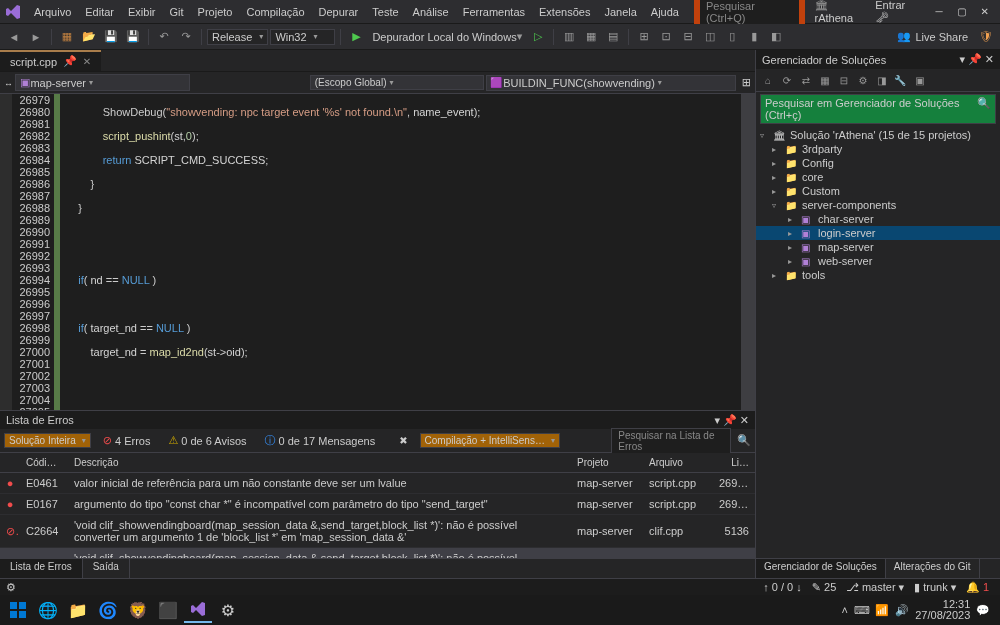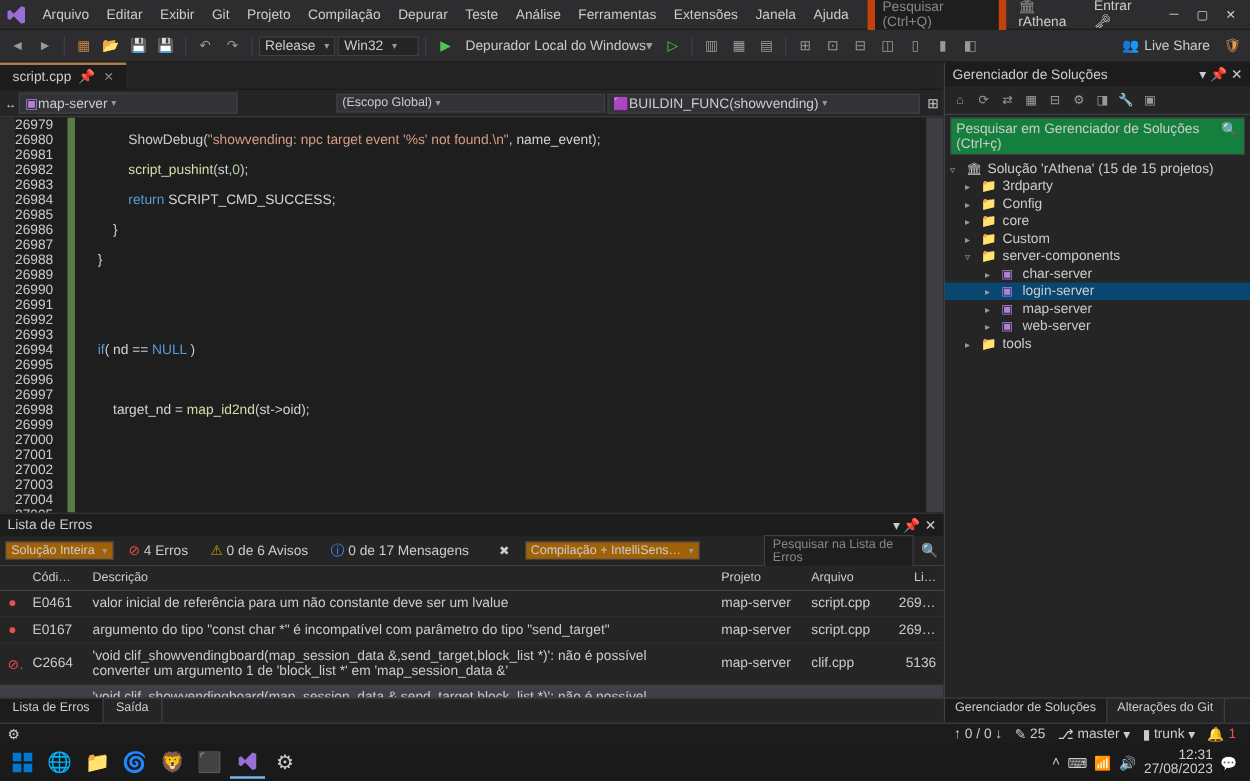--- a/index.html
+++ b/index.html
@@ -21,21 +21,21 @@
 .toolbar .live-share{margin-left:auto;font-size:11px;color:#ccc;display:flex;align-items:center;gap:4px;padding:0 6px}
 .main-area{display:flex;flex:1;min-height:0}
 .editor-area{display:flex;flex-direction:column;flex:1;min-width:0}
 .file-tabs{background:#252526;height:22px;display:flex;align-items:stretch;border-bottom:1px solid #1a1a1a}
 .file-tab{background:#1c1c1c;padding:3px 10px;display:flex;align-items:center;gap:6px;border-top:2px solid #a97d4b;font-size:11px}
 .file-tab .close{font-size:10px;color:#888}
 .nav-bar{background:#252526;height:22px;display:flex;align-items:center;padding:0 4px;gap:2px;border-bottom:1px solid #3f3f46}
 .nav-combo{background:#333337;border:1px solid #3f3f46;padding:1px 4px;font-size:10px;display:flex;align-items:center}
 .editor-content{flex:1;display:flex;background:#1e1e1e;overflow:hidden;font-family:Consolas,monospace;position:relative}
 .margin-col{background:#2d2d2d;width:12px}
-.line-numbers{width:42px;background:#1e1e1e;padding-right:4px;color:#2b91af;font-size:11px;line-height:12px;padding-top:0}
+.line-numbers{width:42px;background:#1e1e1e;text-align:right;padding-right:4px;color:#2b91af;font-size:11px;line-height:12px;padding-top:0}
 .line-numbers div{height:12px}
 .code-col{flex:1;font-size:11px;line-height:12px;white-space:pre;padding-left:6px;position:relative}
 .code-line{height:12px}
 .kw{color:#569cd6}
 .str{color:#d69d85}
 .num{color:#b5cea8}
 .fn{color:#dcdcaa}
 .id{color:#d4d4d4}
 .vscroll{width:14px;background:#3e3e42}
 .error-list{background:#252526;border-top:1px solid #3f3f46;display:flex;flex-direction:column;height:168px}
@@ -161,21 +161,21 @@
         <span>📌</span>
         <span class="close">✕</span>
       </div>
     </div>
     <div class="nav-bar">
       <span style="font-size:9px">↔</span>
       <div class="nav-combo arrow-dn" style="width:175px">
           <span style="color:#b180d7">▣</span> 
           <span>map-server</span>
         </div>
-      <div class="nav-combo arrow-dn" style="width:215px;margin-left:auto">(Escopo Global)</div>
+      <div class="nav-combo arrow-dn" style="width:174px;margin-left:auto">(Escopo Global)</div>
       <div class="nav-combo arrow-dn" style="width:250px">🟪 <span>BUILDIN_FUNC(showvending)</span></div>
       <span style="margin-left:4px">⊞</span>
     </div>
     <div class="editor-content">
       <div class="margin-col"></div>
       <div class="line-numbers" id="line-nums">
           <div>26979</div>
           <div>26980</div>
           <div>26981</div>
           <div>26982</div>
@@ -207,20 +207,21 @@
       <div class="code-col">
 <div class="code-line">            ShowDebug(<span class="str">"showvending: npc target event '%s' not found.\n"</span>, <span class="id">name_event</span>);</div>
 <div class="code-line">            <span class="fn">script_pushint</span>(<span class="id">st</span>,<span class="num">0</span>);</div>
 <div class="code-line">            <span class="kw">return</span> <span class="id">SCRIPT_CMD_SUCCESS</span>;</div>
 <div class="code-line">        }</div>
 <div class="code-line">    }</div>
 <div class="code-line"></div>
 <div class="code-line"></div>
 <div class="code-line">    <span class="kw">if</span>( <span class="id">nd</span> == <span class="kw">NULL</span> )</div>
 <div class="code-line"></div>
+<div class="code-line">    <span class="kw">if</span>( <span class="id">target_nd</span> == <span class="kw">NULL</span> )</div>
 <div class="code-line">        <span class="id">target_nd</span> = <span class="fn">map_id2nd</span>(<span class="id">st</span>-&gt;<span class="id">oid</span>);</div>
 <div class="code-line"></div>
 
 
 
 
 
 
 
 

